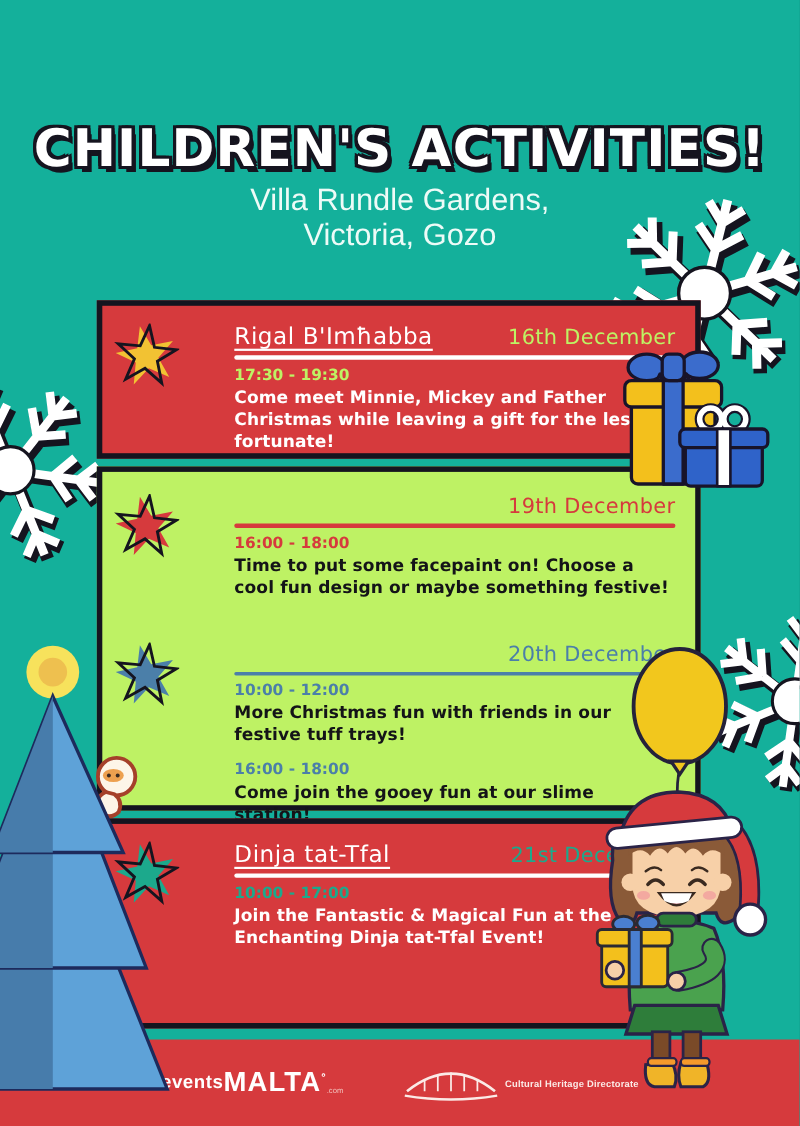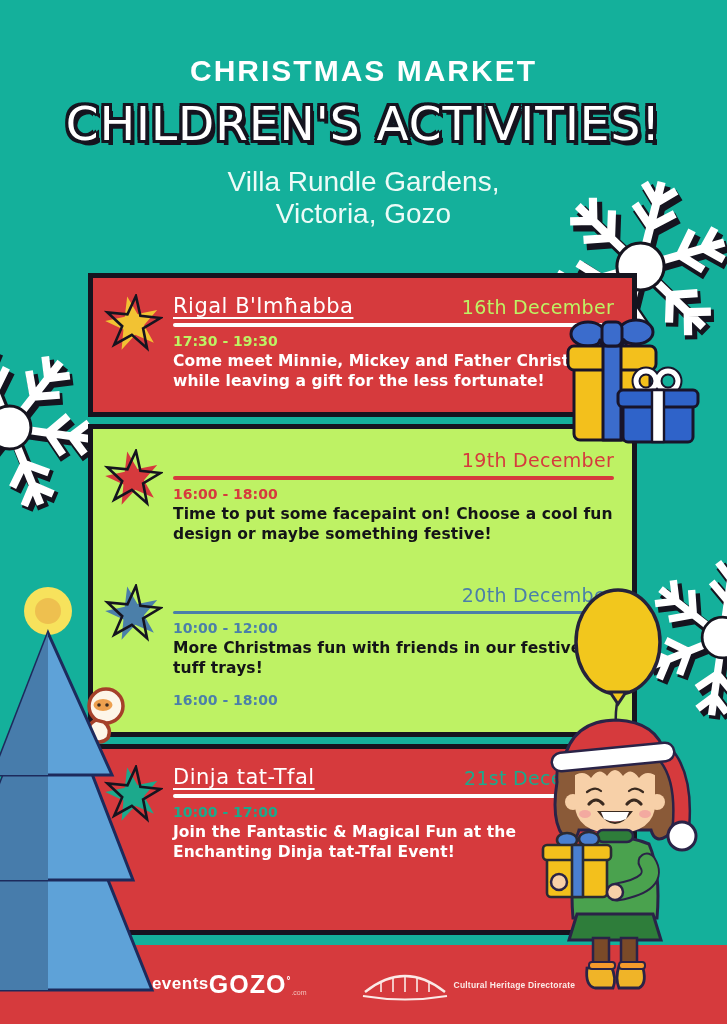--- a/index.html
+++ b/index.html
@@ -2,41 +2,41 @@
 <html><head>
 <meta charset="utf-8">
 <style>
   html,body{margin:0;padding:0;}
   body{font-family:"Liberation Sans",sans-serif;background:#0c8f7e;}
   .poster{position:relative;width:727px;height:1024px;overflow:hidden;background:#14B09B;margin:0 auto;}
 
   
   .kicker{position:absolute;left:0;top:54px;width:100%;text-align:center;
     color:#fff;font-weight:800;font-size:30px;letter-spacing:2px;z-index:2;}
-  .big-title{position:absolute;left:0;top:96px;width:100%;text-align:center;
-    color:#fff;font-weight:400;font-size:47px;letter-spacing:1px;z-index:2;
+  .big-title{position:absolute;left:0;top:108px;width:100%;text-align:center;
+    color:#fff;font-weight:700;font-size:47px;letter-spacing:1px;z-index:2;
     font-family:"DejaVu Sans",sans-serif;
     text-shadow:-3px -3px 0 #15141f,3px -3px 0 #15141f,-3px 3px 0 #15141f,3px 3px 0 #15141f,
       0 -3px 0 #15141f,0 3px 0 #15141f,-3px 0 0 #15141f,3px 0 0 #15141f,4px 5px 0 #15141f;}
   .location{position:absolute;left:0;top:166px;width:100%;text-align:center;
     color:#edfbf7;font-size:28px;font-weight:400;line-height:1.16;z-index:2;}
 
   
   .card{position:absolute;left:88px;width:549px;border:5px solid #15141f;box-sizing:border-box;
     display:flex;z-index:2;}
   .card-red{background:#D63A3D;}
   .card-white{background:#bef264;}
   #card1{top:273px;height:144px;}
   #card2{top:424px;height:313px;flex-direction:column;}
   #card3{top:744px;height:191px;}
 
   .row{display:flex;width:100%;}
   .star-col{width:80px;flex:0 0 80px;display:flex;justify-content:center;}
   .star{width:60px;height:60px;margin-top:16px;}
-  .content-col{flex:1;padding-right:18px;}
+  .content-col{flex:1;padding-right:18px;margin-left:40px;}
   .head-row{display:flex;justify-content:space-between;align-items:flex-end;margin-top:16px;}
   .evt-title{font-family:"DejaVu Sans",sans-serif;font-size:21px;color:#fff;
     text-decoration:underline;text-underline-offset:4px;letter-spacing:.5px;}
   .evt-date{font-family:"DejaVu Sans",sans-serif;font-size:19px;letter-spacing:.3px;}
   .rule{height:3.5px;border-radius:2px;margin-top:5px;}
   .rule-white{background:#fff;}
   .rule-red{background:#D63A3D;}
   .rule-blue{background:#4B7FA9;}
   .evt-time{font-family:"DejaVu Sans",sans-serif;font-weight:bold;font-size:14px;margin-top:6px;}
   .evt-text{font-family:"DejaVu Sans",sans-serif;font-weight:bold;font-size:15.5px;line-height:1.3;
@@ -112,21 +112,20 @@
   <svg class="deco z1" style="left:630px;top:545px;" width="185" height="185" viewBox="-100 -100 200 200">
     <g transform="translate(3,4) rotate(8)" stroke="#15141f" stroke-width="12" fill="none">
         <use href="#sf6A"></use>
       </g>
     <g transform="rotate(8)" stroke="#fff" stroke-width="8" fill="none">
         <use href="#sf6A"></use>
       </g>
     <circle r="22" fill="#fff" stroke="#15141f" stroke-width="3"></circle>
   </svg>
 
-  <div class="kicker">CHRISTMAS MARKET</div>
   <div class="big-title">CHILDREN'S ACTIVITIES!</div>
   <div class="location">
     <div>Villa Rundle Gardens,</div>
     <div>Victoria, Gozo</div>
   </div>
 
   <div class="card card-red" id="card1">
     <div class="star-col">
       <svg class="star" viewBox="0 0 60 60">
         <polygon points="30,2 36.5,21.1 56.6,21.3 40.5,33.4 46.5,52.7 30,41 13.5,52.7 19.5,33.4 3.4,21.3 23.5,21.1" fill="#F2C233" transform="rotate(-12 30 30)"></polygon>
@@ -173,20 +172,21 @@
       </div>
       <div class="content-col">
         <div class="head-row">
           <span></span>
           <span class="evt-date c-blue">20th December</span>
         </div>
         <div class="rule rule-blue"></div>
         <div class="evt-time c-blue">10:00 - 12:00</div>
         <div class="evt-text c-dark">More Christmas fun with friends in our festive tuff trays!</div>
         <div class="evt-time c-blue session2">16:00 - 18:00</div>
+        <div class="evt-text c-dark">Come join the gooey fun at our slime station!</div>
       </div>
     </div>
   </div>
 
   <div class="card card-red" id="card3">
     <div class="star-col">
       <svg class="star" viewBox="0 0 60 60">
         <polygon points="30,2 36.5,21.1 56.6,21.3 40.5,33.4 46.5,52.7 30,41 13.5,52.7 19.5,33.4 3.4,21.3 23.5,21.1" fill="#1CA98C" transform="rotate(-12 30 30)"></polygon>
         <polygon points="30,2 36.5,21.1 56.6,21.3 40.5,33.4 46.5,52.7 30,41 13.5,52.7 19.5,33.4 3.4,21.3 23.5,21.1" fill="none" stroke="#15141f" stroke-width="2.6" transform="rotate(6 31 30)"></polygon>
       </svg>
@@ -308,21 +308,21 @@
     <path d="M52 256 Q50 274 60 276 L78 276 Q82 266 76 254 Z" fill="#f0b428" stroke="#2a2347" stroke-width="2.8"></path>
     <path d="M84 254 Q80 266 84 276 L104 276 Q112 272 108 256 Z" fill="#f0b428" stroke="#2a2347" stroke-width="2.8"></path>
     <rect x="54" y="250" width="26" height="7" rx="3" fill="#f59a2b" stroke="#2a2347" stroke-width="2"></rect>
     <rect x="84" y="250" width="26" height="7" rx="3" fill="#f59a2b" stroke="#2a2347" stroke-width="2"></rect>
   </svg>
 
   <div class="footer">
 
     <div class="egozo">
       <span class="egozo-top">events</span>
-      <span class="egozo-main"><span>GOZO</span><span class="egozo-sup">°</span></span>
+      <span class="egozo-main"><span>MALTA</span><span class="egozo-sup">°</span></span>
       <span class="egozo-suffix">.com</span>
     </div>
 
     <div class="cult">
       <svg width="92" height="34" viewBox="0 0 92 34">
         <path d="M6 24 Q46 -8 86 24" fill="none" stroke="#fbeae7" stroke-width="2.4"></path>
         <line x1="22" y1="14" x2="22" y2="24" stroke="#fbeae7" stroke-width="1.6"></line>
         <line x1="34" y1="9" x2="34" y2="24" stroke="#fbeae7" stroke-width="1.6"></line>
         <line x1="46" y1="7" x2="46" y2="24" stroke="#fbeae7" stroke-width="1.6"></line>
         <line x1="58" y1="9" x2="58" y2="24" stroke="#fbeae7" stroke-width="1.6"></line>

